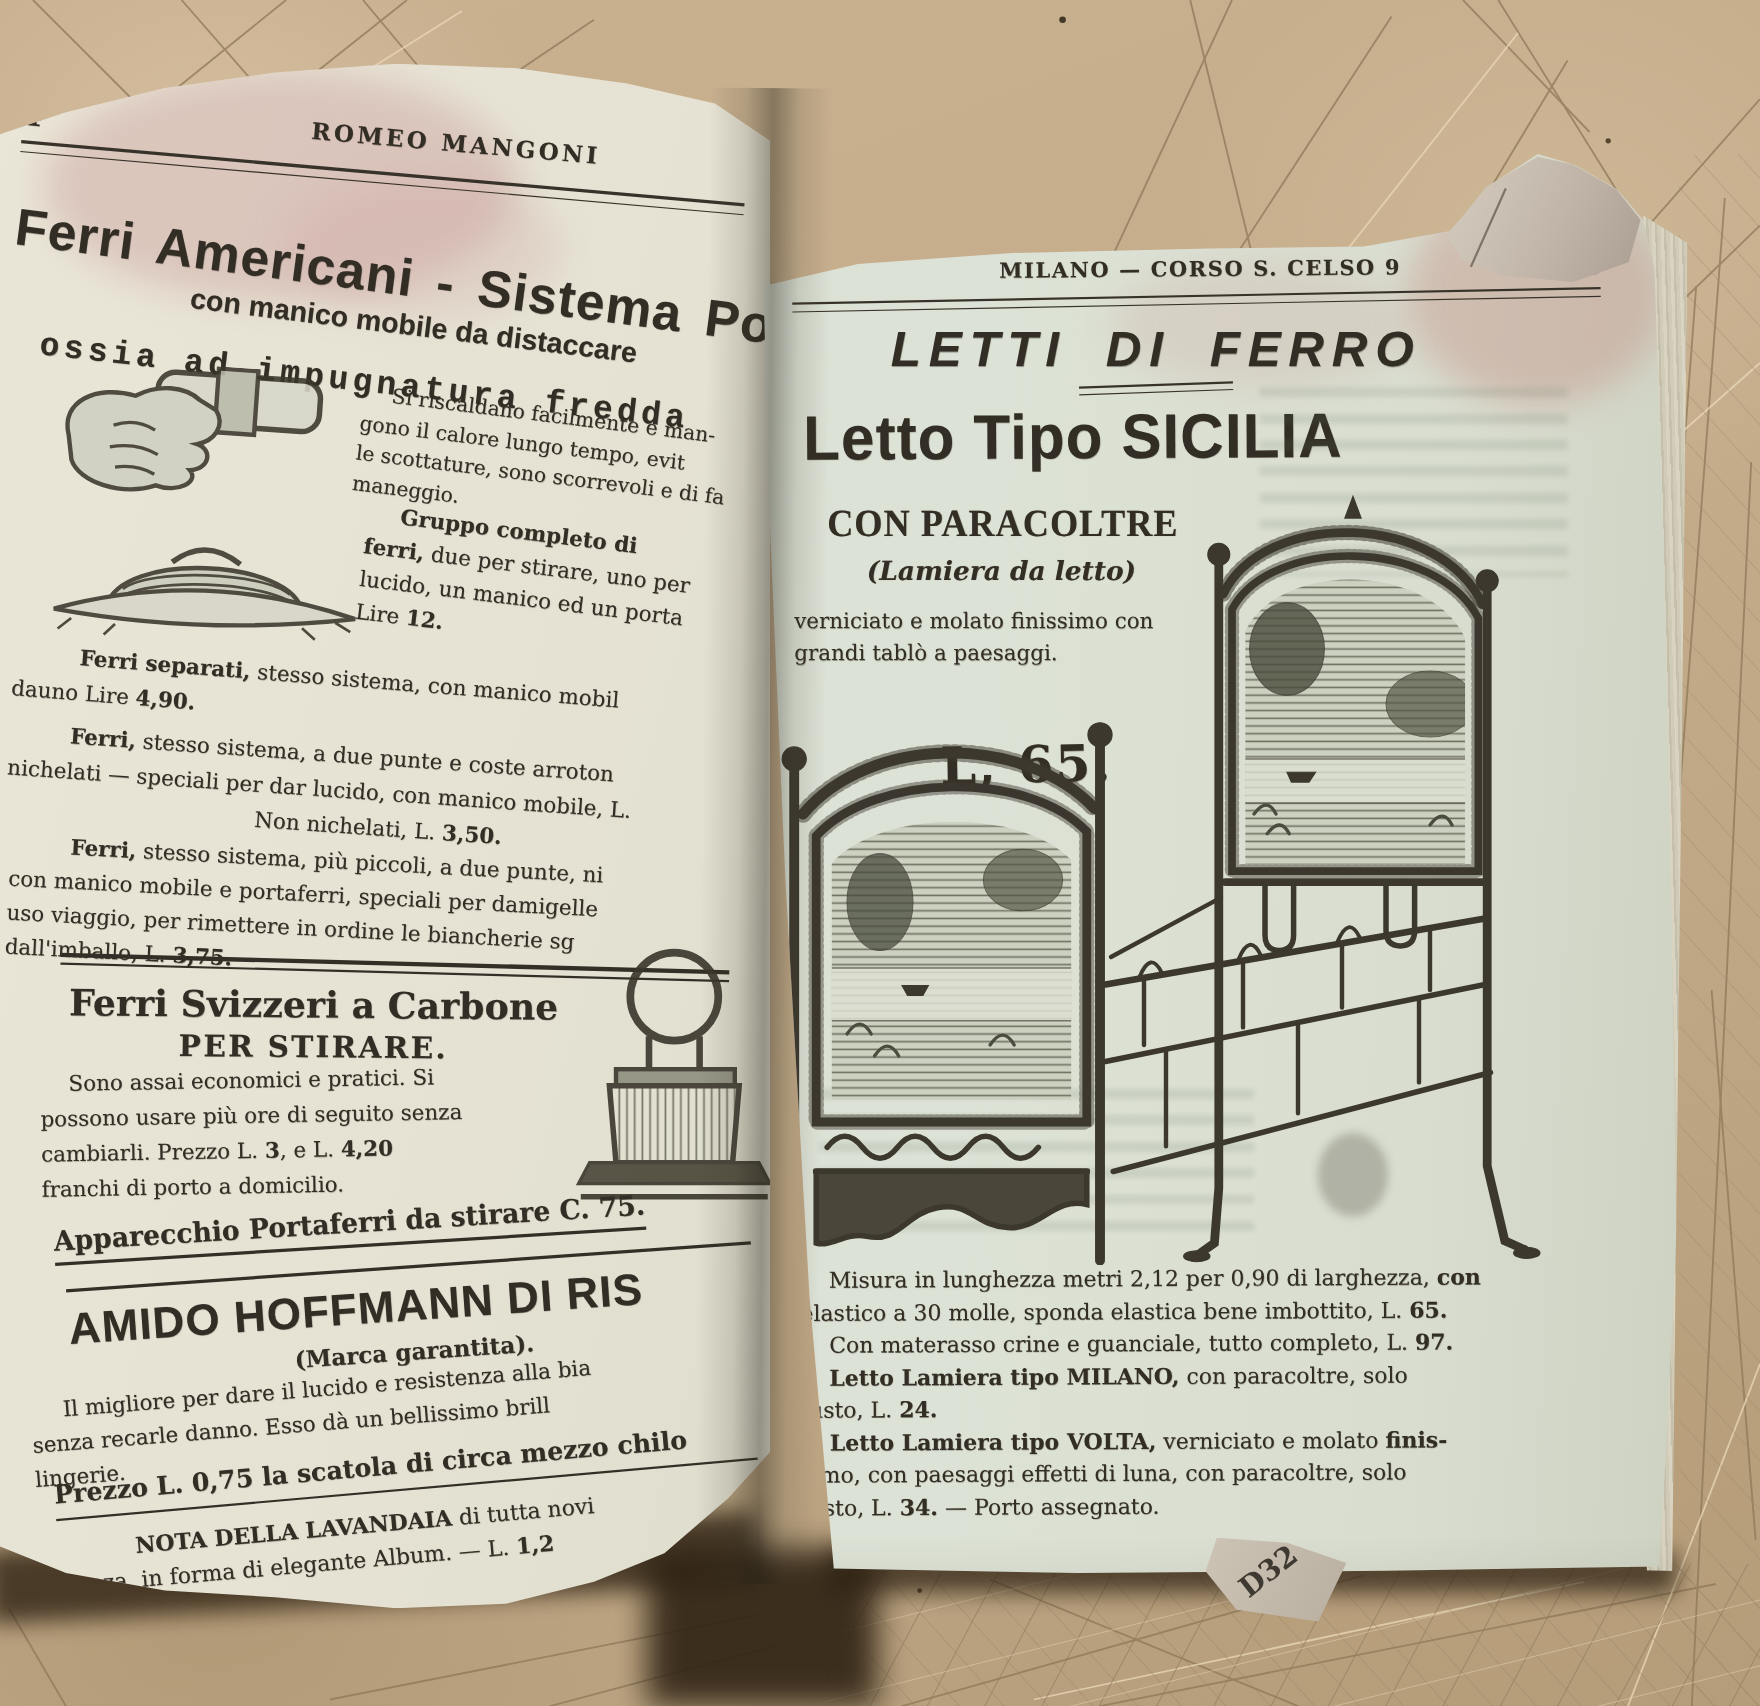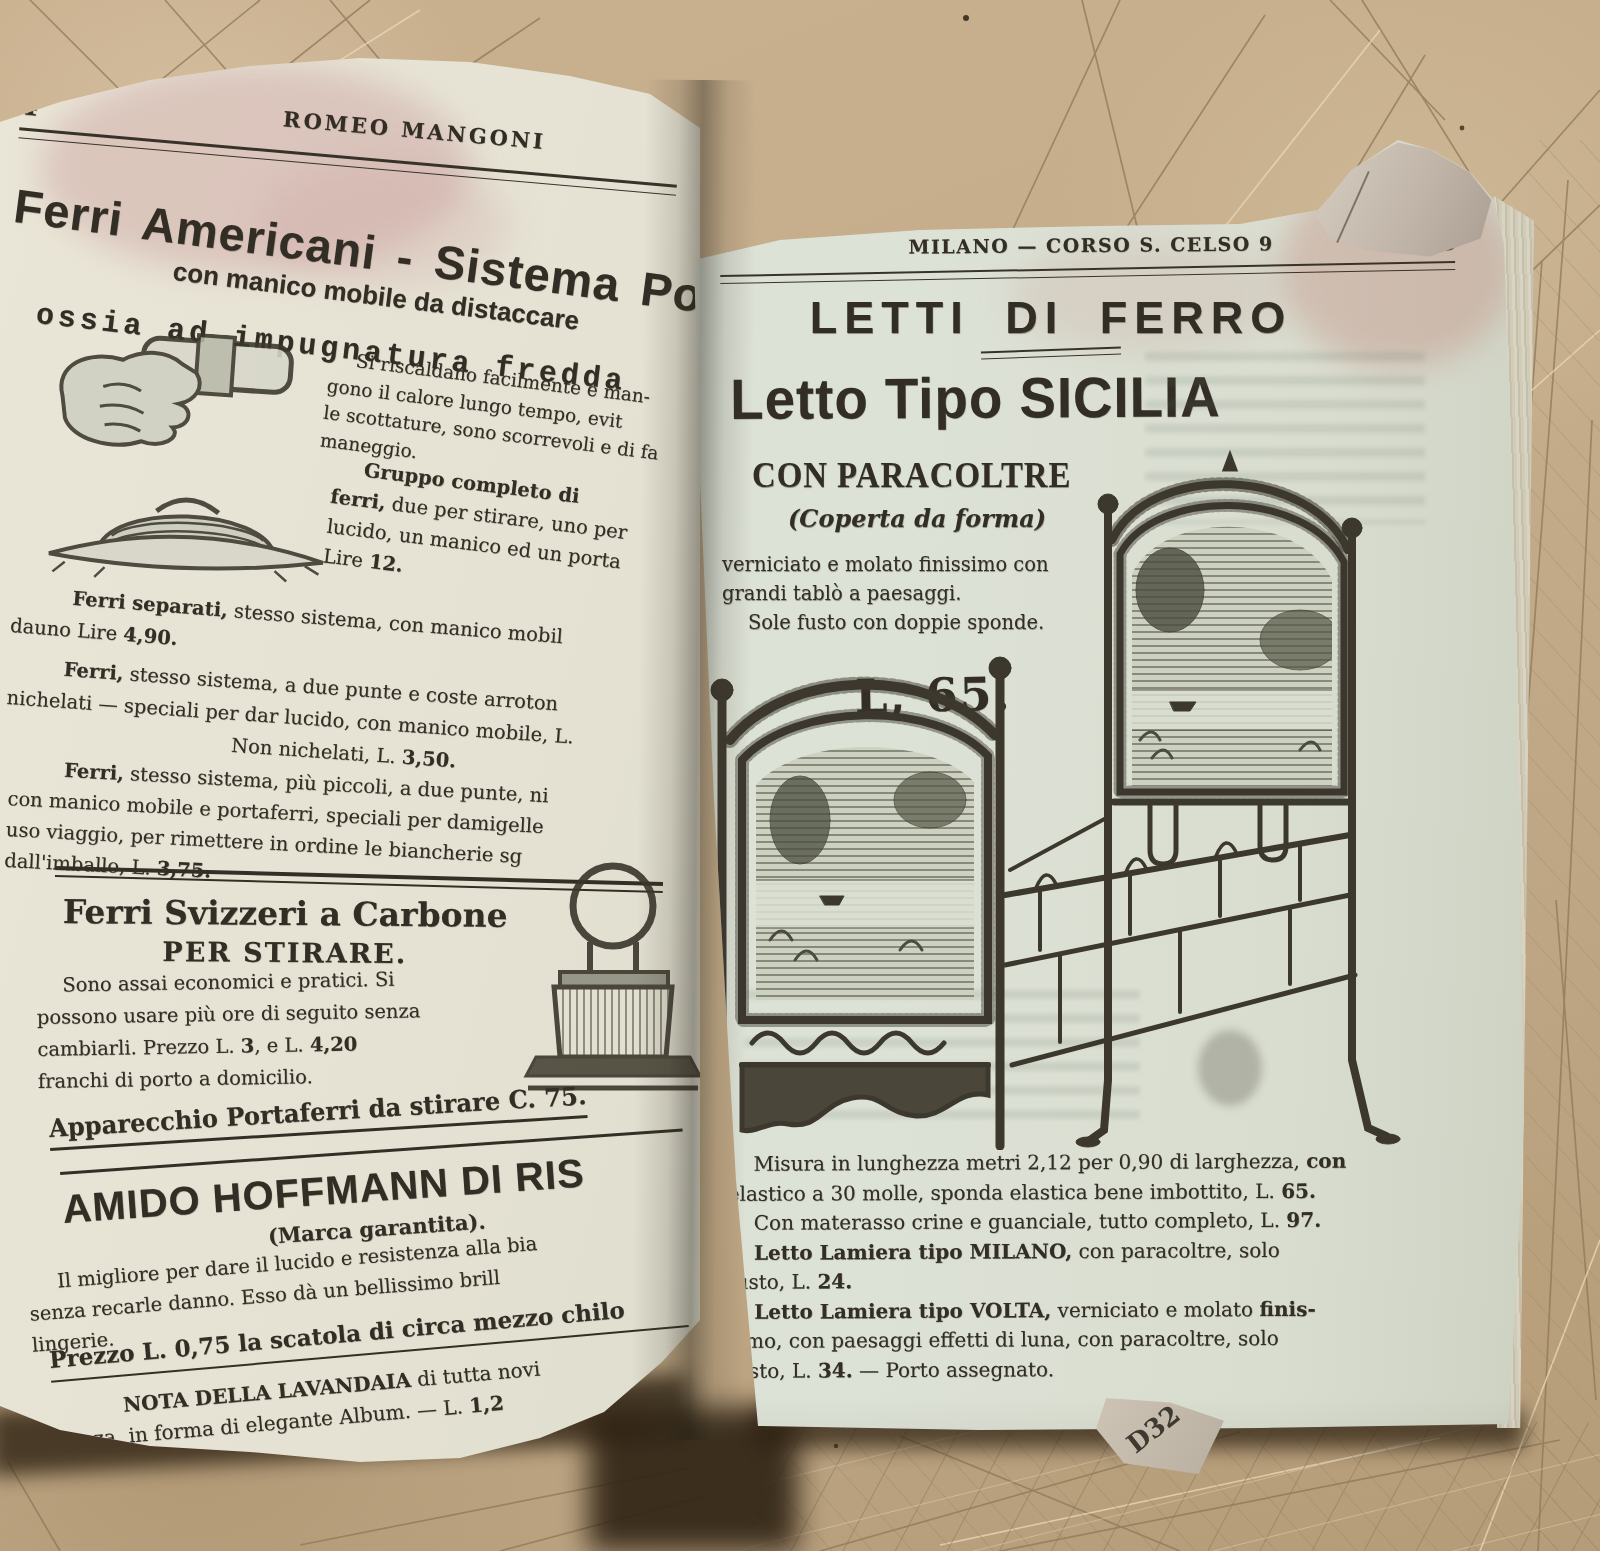--- a/index.html
+++ b/index.html
@@ -222,34 +222,33 @@
     <div class="stain" style="left:1280px;top:168px;width:235px;height:200px;background:rgba(188,120,110,.32);"></div>
     <div class="stain" style="left:1010px;top:238px;width:270px;height:115px;background:rgba(196,150,140,.2);"></div>
 
     <div class="abs ink" style="left:720px;top:234px;width:742px;transform:rotate(-.5deg);">
       <div style="font:700 19px 'DejaVu Serif',serif;letter-spacing:1.5px;text-align:center;">MILANO — CORSO S. CELSO 9</div>
       <span class="abs" style="right:6px;top:-2px;font:700 22px 'DejaVu Serif',serif;">5</span>
       <div class="abs" style="left:0;top:34px;width:735px;height:6px;border-top:2.5px solid #38332a;border-bottom:1.5px solid #38332a;transform:rotate(-.6deg);"></div>
     </div>
 
     <div class="abs ink sans" style="left:768px;top:292px;width:566px;text-align:center;">
-      <div style="font-weight:700;font-size:45px;letter-spacing:7px;word-spacing:16px;white-space:nowrap;">LETTI DI FERRO</div>
+      <div style="font-weight:700;font-size:45px;letter-spacing:7px;word-spacing:16px;white-space:nowrap;font-style:italic;">LETTI DI FERRO</div>
       <div style="width:140px;height:5px;border-top:2.5px solid #38332a;border-bottom:1.5px solid #38332a;margin:5px auto 0;transform:rotate(-2deg);"></div>
     </div>
 
     <div class="abs ink sans" style="left:730px;top:366px;transform:scaleX(.96) rotate(-.3deg);transform-origin:left top;font-weight:700;font-size:57px;letter-spacing:1px;white-space:nowrap;">Letto Tipo SICILIA</div>
 
     <div class="abs ink" style="left:752px;top:456px;transform:scaleX(.94);transform-origin:left top;font-family:'Liberation Serif',serif;font-weight:700;font-size:35px;letter-spacing:1px;white-space:nowrap;">CON PARACOLTRE</div>
 
-    <div class="abs ink serifbody" style="left:788px;top:504px;font-style:italic;font-weight:700;font-size:24px;white-space:nowrap;">(Coperta da forma)</div>
+    <div class="abs ink serifbody" style="left:788px;top:504px;font-style:italic;font-weight:700;font-size:24px;white-space:nowrap;">(Lamiera da letto)</div>
 
     <div class="abs ink serifbody" style="left:722px;top:550px;width:432px;font-size:19.5px;line-height:29px;">
         <div class="tline"><span>verniciato e molato finissimo con</span></div>
         <div class="tline"><span>grandi tablò a paesaggi.</span></div>
-        <div class="tline" style="padding-left: 26px;"><span>Sole fusto con doppie sponde.</span></div>
       </div>
 
     <div class="abs ink serifbody" style="left:855px;top:668px;transform:rotate(-1deg);font-weight:700;font-size:46px;letter-spacing:2px;">L, 65.</div>
 
     <div class="ghost" style="left:1145px;top:352px;width:280px;height:172px;"></div>
     <div class="ghost" style="left:745px;top:990px;width:395px;height:138px;"></div>
     <div class="stain" style="left:1198px;top:1030px;width:64px;height:76px;background:rgba(70,70,52,.28);filter:blur(4px);"></div>
 
     <svg class="abs" width="760" height="710" viewBox="0 0 760 710" style="left:700px;top:440px;">
       <defs>

